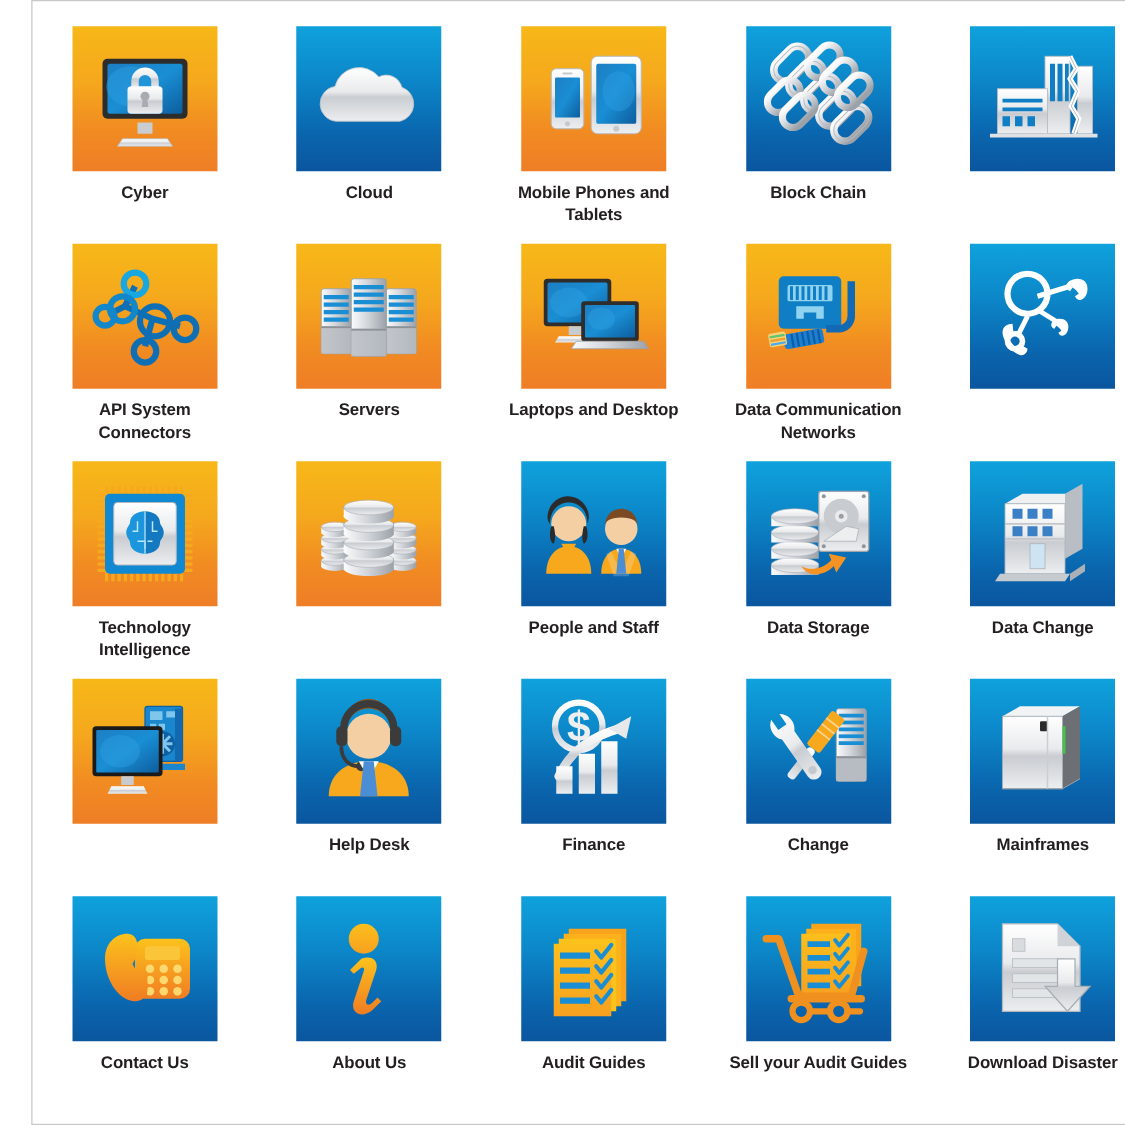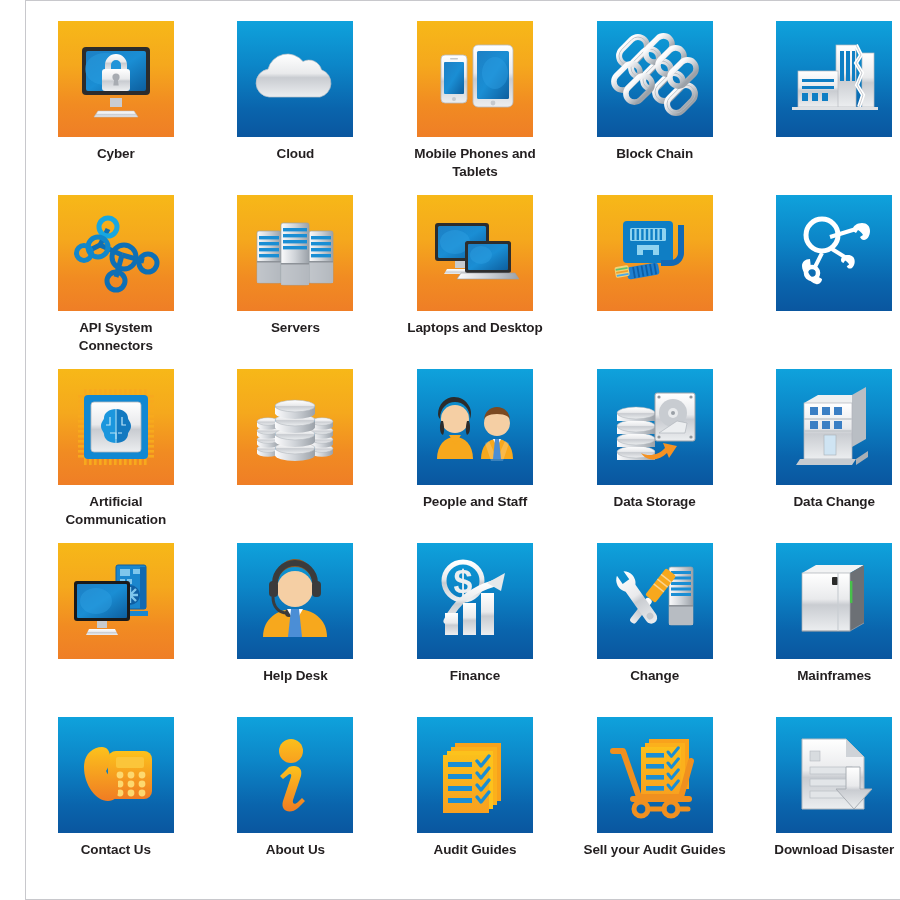--- a/index.html
+++ b/index.html
@@ -484,20 +484,21 @@
               <rect x="57.5" y="70.5" width="1.8" height="11" fill="#0d5ea6"></rect>
  </g>
  <rect x="18" y="71" width="14" height="11" rx="2" fill="#f2d37a" transform="rotate(-10 25 76)"></rect>
  <g transform="rotate(-10 25 76)">
    <rect x="19" y="73" width="12" height="1.8" fill="#62c46e"></rect>
    <rect x="19" y="76" width="12" height="1.8" fill="#f29f2a"></rect>
    <rect x="19" y="79" width="12" height="1.8" fill="#4ba9e8"></rect>
  </g>
           </svg>
         </div>
+        <div class="label">Data Communication Networks</div>
       </div>
       <div class="cell">
         <div class="tile blue">
           <svg viewBox="0 0 116 116" xmlns="http://www.w3.org/2000/svg">
 <defs>
   <linearGradient id="sil" x1="0" y1="0" x2="0" y2="1">
     <stop offset="0" stop-color="#ffffff"></stop>
                 <stop offset="0.45" stop-color="#e9eaec"></stop>
     <stop offset="0.55" stop-color="#c9ccd1"></stop>
                 <stop offset="1" stop-color="#eceef0"></stop>
@@ -626,21 +627,21 @@
               <circle cx="86" cy="86" r="2"></circle>
  </g>
  <path d="M58 40c-7 0-12 4-12 9 0 2-3 4-3 8s3 6 3 8c0 5 5 9 12 9z" fill="#1b96dd"></path>
  <path d="M58 40c7 0 12 4 12 9 0 2 3 4 3 8s-3 6-3 8c0 5-5 9-12 9z" fill="#1379c0"></path>
  <g stroke="#bfe6f8" stroke-width="1.2" fill="none">
   <path d="M52 48v8h-4M64 48v8h4M52 64h6v6M64 64h-4"></path>
  </g>
  <line x1="58" y1="40" x2="58" y2="74" stroke="#9fd7f2" stroke-width="1.2"></line>
           </svg>
         </div>
-        <div class="label">Artificial Communication</div>
+        <div class="label">Technology Intelligence</div>
       </div>
       <div class="cell">
         <div class="tile orange">
           <svg viewBox="0 0 116 116" xmlns="http://www.w3.org/2000/svg">
 <defs>
   <linearGradient id="sil" x1="0" y1="0" x2="0" y2="1">
     <stop offset="0" stop-color="#ffffff"></stop>
                 <stop offset="0.45" stop-color="#e9eaec"></stop>
     <stop offset="0.55" stop-color="#c9ccd1"></stop>
                 <stop offset="1" stop-color="#eceef0"></stop>

